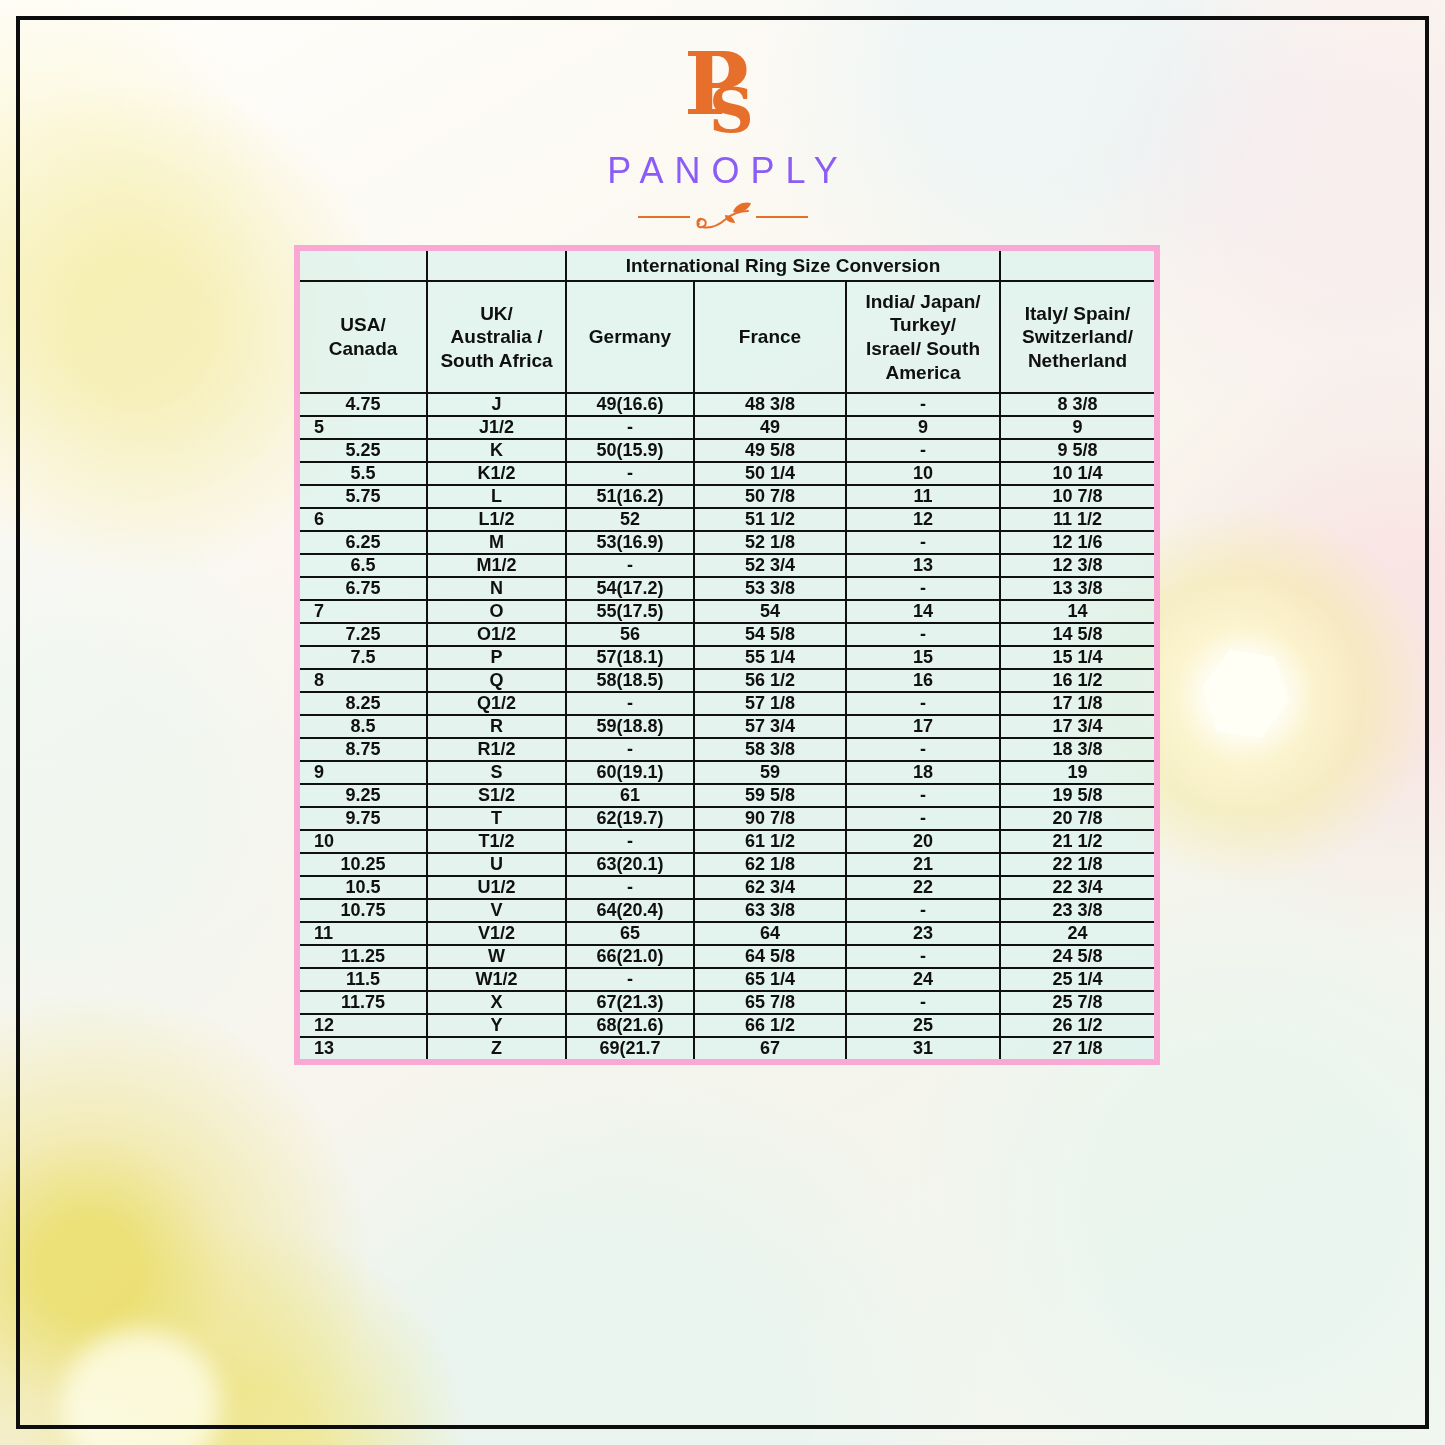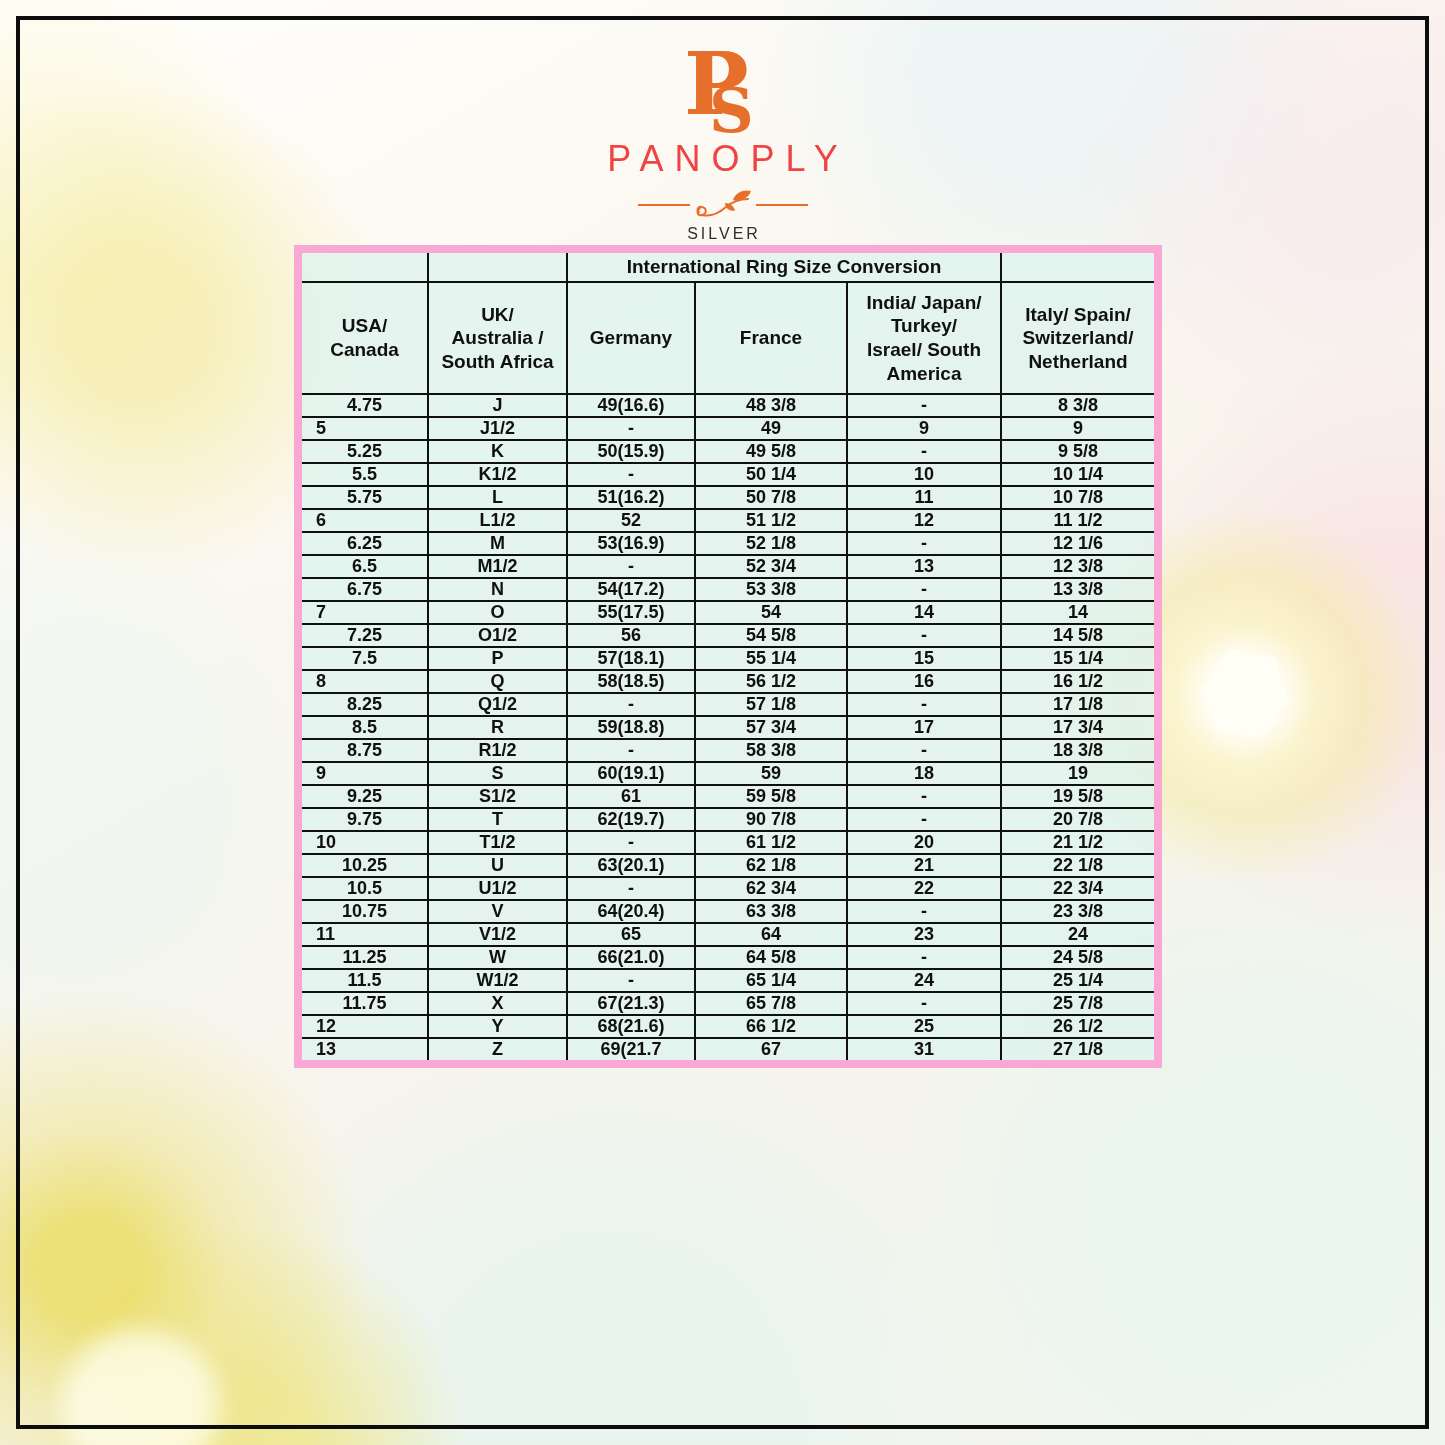--- a/index.html
+++ b/index.html
@@ -36,31 +36,31 @@
     background:rgba(255,255,240,.75);filter:blur(12px);
   }
   .frame{
     position:absolute;left:16px;top:16px;right:16px;bottom:16px;
     border:4px solid #0d0d0d;
   }
   
   .brand{position:absolute;left:0;top:48px;width:100%;text-align:center;}
   .monogram{display:block;margin:0 auto;}
   .brand-name{
-    margin-top:4px;font-size:36px;font-weight:400;color:#ef4444;
+    margin-top:16px;font-size:36px;font-weight:400;color:#8b5cf6;
     letter-spacing:11px;text-indent:11px;line-height:1.05;
   }
   .divider{margin-top:12px;display:flex;align-items:center;justify-content:center;gap:4px;}
   .divider .rule{width:52px;height:2px;background:#e76f2c;}
   .tagline{margin-top:5px;font-size:16px;color:#2e2e2e;letter-spacing:3px;text-indent:3px;}
   
   table.ring{
     position:absolute;left:294px;top:245px;width:860px;height:816px;
     border-collapse:collapse;table-layout:fixed;
-    border:8px solid #f9a8d4;
+    border:6px solid #f9a8d4;
   }
   table.ring col.c1{width:130px}
   table.ring col.c2{width:139px}
   table.ring col.c3{width:128px}
   table.ring col.c4{width:152px}
   table.ring col.c5{width:154px}
   table.ring col.c6{width:157px}
   table.ring td, table.ring th{
     border:2.5px solid #101010;
     background:rgba(223,243,238,.80);
@@ -91,21 +91,20 @@
   <div class="divider">
     <span class="rule"></span>
     <svg width="58" height="30" viewBox="0 0 58 30" aria-hidden="true">
       <path d="M6 18 C 2 21, 3 26, 8 25 C 13 24, 13 18, 8 17 C 4 16, 2 20, 5 22" fill="none" stroke="#e76f2c" stroke-width="2" stroke-linecap="round"></path>
       <path d="M8 25 C 16 27, 25 23, 32 17 C 38 12, 45 9, 54 9" fill="none" stroke="#e76f2c" stroke-width="2" stroke-linecap="round"></path>
       <path d="M39 10 C 41 2, 51 -1, 57 1 C 55 8, 46 12, 39 10 Z" fill="#e76f2c"></path>
       <path d="M31 13 C 36 13, 40 16, 41 21 C 35 21, 31 18, 31 13 Z" fill="#e76f2c"></path>
     </svg>
     <span class="rule"></span>
   </div>
-  <div class="tagline">SILVER</div>
 </header>
 
 <table class="ring">
   <colgroup>
     <col class="c1">
       <col class="c2">
       <col class="c3">
       <col class="c4">
       <col class="c5">
       <col class="c6">

